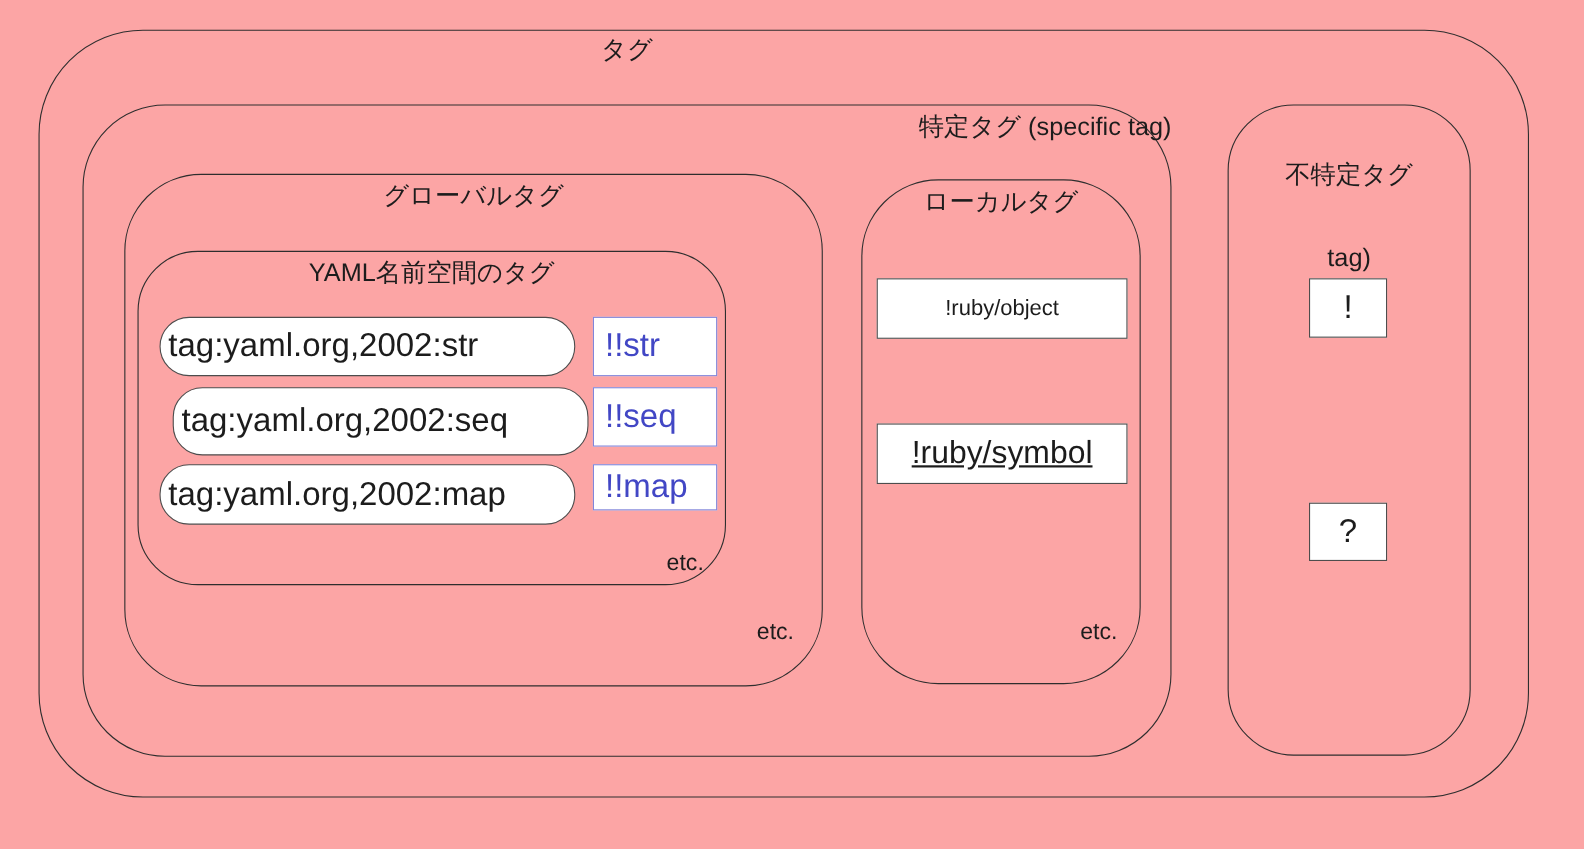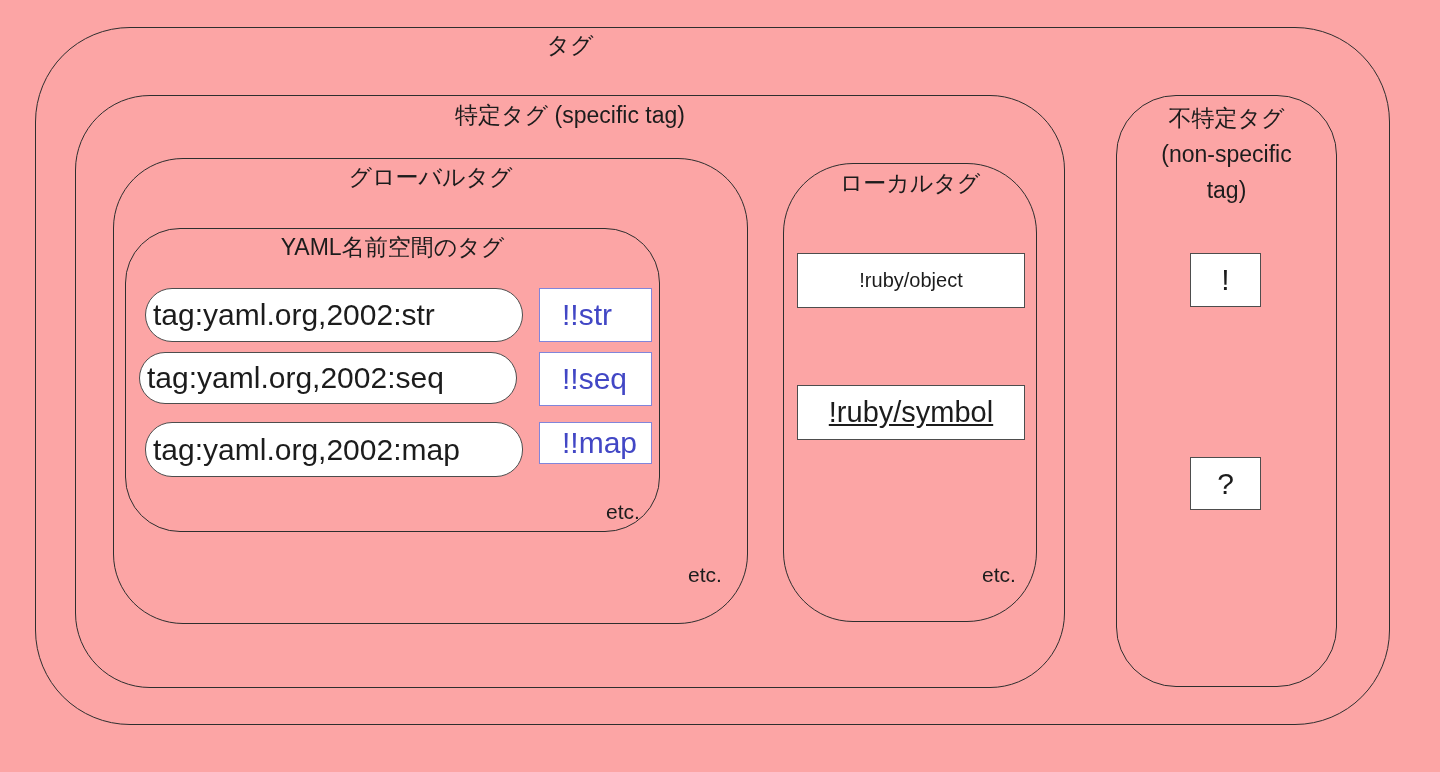--- a/index.html
+++ b/index.html
@@ -39,42 +39,42 @@
     align-items: center;
     font-size: 30px;
     color: #1c1c1c;
     white-space: nowrap;
     overflow: hidden;
   }
   .rect-box.uri { padding-left: 7px; justify-content: flex-start; border-radius: 27px; }
   .rect-box.shorthand {
     border: 1.5px solid #8185da;
     color: #4247c5;
-    padding-left: 22px;
+    padding-left: 10px;
     justify-content: flex-start;
   }
   .rect-box.centered { justify-content: center; padding-left: 0; }
   .etc {
     position: absolute;
     font-size: 21px;
     color: #1c1c1c;
     white-space: nowrap;
   }
-  .ns-label-line { display: block; }
+  .ns-label-line { display: block; margin-top: 40px; }
   
   #outer-box        { left: 35px;  top: 27px;  width: 1355px; height: 698px; border-radius: 95px; }
   #tag-label        { left: 75px;  top: 30px;  width: 990px; }
   #specific-box     { left: 75px;  top: 95px;  width: 990px;  height: 593px; border-radius: 75px; }
-  #specific-label   { left: 75px;  top: 100px; width: 990px; }
+  #specific-label   { left: 75px;  top: 100px; width: 990px; text-align: right; }
   #global-box       { left: 113px; top: 158px; width: 635px;  height: 466px; border-radius: 70px; }
   #global-label     { left: 113px; top: 162px; width: 635px; }
   #yaml-box         { left: 125px; top: 228px; width: 535px;  height: 304px; border-radius: 55px; }
   #yaml-label       { left: 125px; top: 232px; width: 535px; }
   #uri-str          { left: 145px; top: 288px; width: 378px;  height: 54px; }
-  #uri-seq          { left: 139px; top: 352px; width: 378px;  height: 52px; }
+  #uri-seq          { left: 157px; top: 352px; width: 378px;  height: 62px; }
   #uri-map          { left: 145px; top: 422px; width: 378px;  height: 55px; }
   #short-str        { left: 539px; top: 288px; width: 113px;  height: 54px; }
   #short-seq        { left: 539px; top: 352px; width: 113px;  height: 54px; text-align: right; }
   #short-map        { left: 539px; top: 422px; width: 113px;  height: 42px; }
   #yaml-etc         { left: 606px; top: 500px; }
   #global-etc       { left: 688px; top: 563px; }
   #local-box        { left: 783px; top: 163px; width: 254px;  height: 459px; border-radius: 70px; }
   #local-label      { left: 783px; top: 168px; width: 254px; }
   #ruby-object      { left: 797px; top: 253px; width: 228px;  height: 55px; font-size: 20px; }
   #ruby-symbol      { left: 797px; top: 385px; width: 228px;  height: 55px; font-size: 29px; text-decoration: underline; }
@@ -115,19 +115,18 @@
 
   <div class="container" id="local-box"></div>
   <div class="group-label" id="local-label">ローカルタグ</div>
   <div class="rect-box centered" id="ruby-object">!ruby/object</div>
   <div class="rect-box centered" id="ruby-symbol">!ruby/symbol</div>
   <div class="etc" id="local-etc">etc.</div>
 
   <div class="container" id="nonspecific-box"></div>
   <div class="group-label" id="nonspecific-label">
     <span class="ns-label-line">不特定タグ</span>
-    <span class="ns-label-line">(non-specific</span>
     <span class="ns-label-line">tag)</span>
   </div>
   <div class="rect-box centered" id="bang-box">!</div>
   <div class="rect-box centered" id="question-box">?</div>
 
 </div>
 
 </body></html>

